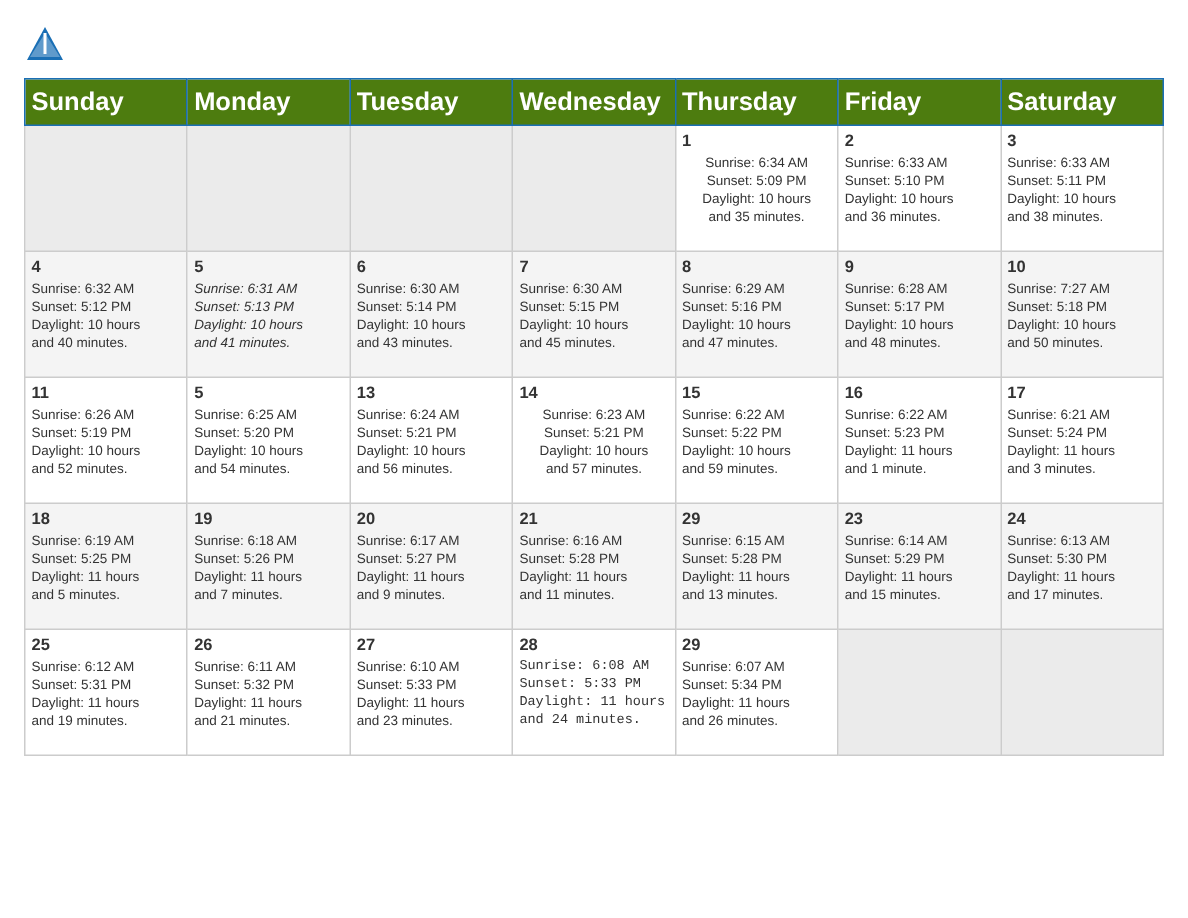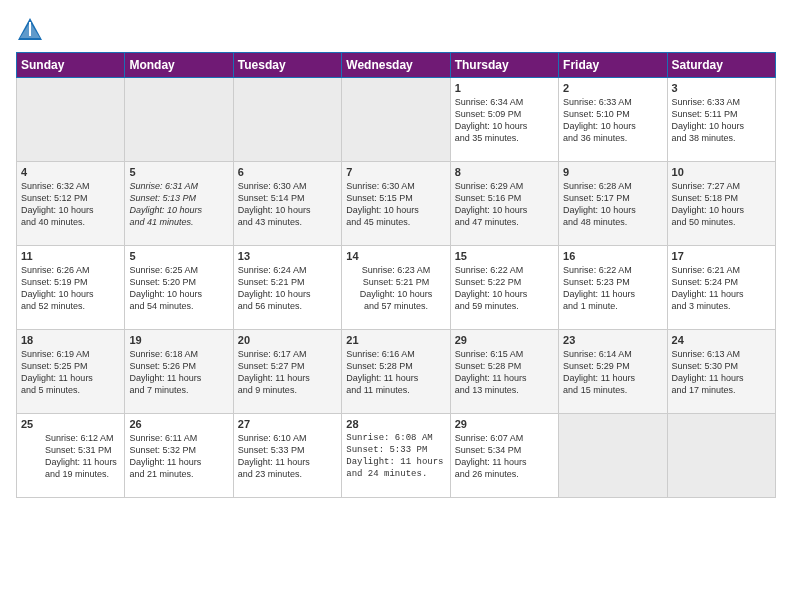--- a/index.html
+++ b/index.html
@@ -48,23 +48,23 @@
     .location {
       font-size: 14px;
       color: #555;
     }
     table {
       width: 100%;
       border-collapse: collapse;
       table-layout: fixed;
     }
     thead tr th {
-      background: #701a75;
+      background: #4d7c0f;
       color: #fff;
-      font-size: 12px;
+      font-size: 17px;
       font-weight: bold;
       padding: 5px 4px;
       text-align: left;
       border: 1px solid #1a6fb5;
     }
     tbody tr td {
       border: 1px solid #ccc;
       vertical-align: top;
       padding: 4px 4px;
       font-size: 9.5px;
@@ -130,21 +130,21 @@
         </tr>
     </thead>
     <tbody id="calendar-body">
     <tr>
           <td class="empty-cell"></td>
           <td class="empty-cell"></td>
           <td class="empty-cell"></td>
           <td class="empty-cell"></td>
           <td>
             <span class="day-num">1</span>
-            <div class="cell-info" style="white-space: pre-line;">Sunrise: 6:34 AM
+            <div class="cell-info" style="white-space: pre-line; text-align: center;">Sunrise: 6:34 AM
 Sunset: 5:09 PM
 Daylight: 10 hours
 and 35 minutes.</div>
           </td>
           <td>
             <span class="day-num">2</span>
             <div class="cell-info" style="white-space: pre-line;">Sunrise: 6:33 AM
 Sunset: 5:10 PM
 Daylight: 10 hours
 and 36 minutes.</div>
@@ -306,21 +306,21 @@
             <span class="day-num">24</span>
             <div class="cell-info" style="white-space: pre-line;">Sunrise: 6:13 AM
 Sunset: 5:30 PM
 Daylight: 11 hours
 and 17 minutes.</div>
           </td>
         </tr>
         <tr>
           <td>
             <span class="day-num">25</span>
-            <div class="cell-info" style="white-space: pre-line; margin-left: 24px;">Sunrise: 6:12 AM
+            <div class="cell-info" style="white-space: pre-line;">Sunrise: 6:12 AM
 Sunset: 5:31 PM
 Daylight: 11 hours
 and 19 minutes.</div>
           </td>
           <td>
             <span class="day-num">26</span>
             <div class="cell-info" style="white-space: pre-line;">Sunrise: 6:11 AM
 Sunset: 5:32 PM
 Daylight: 11 hours
 and 21 minutes.</div>

